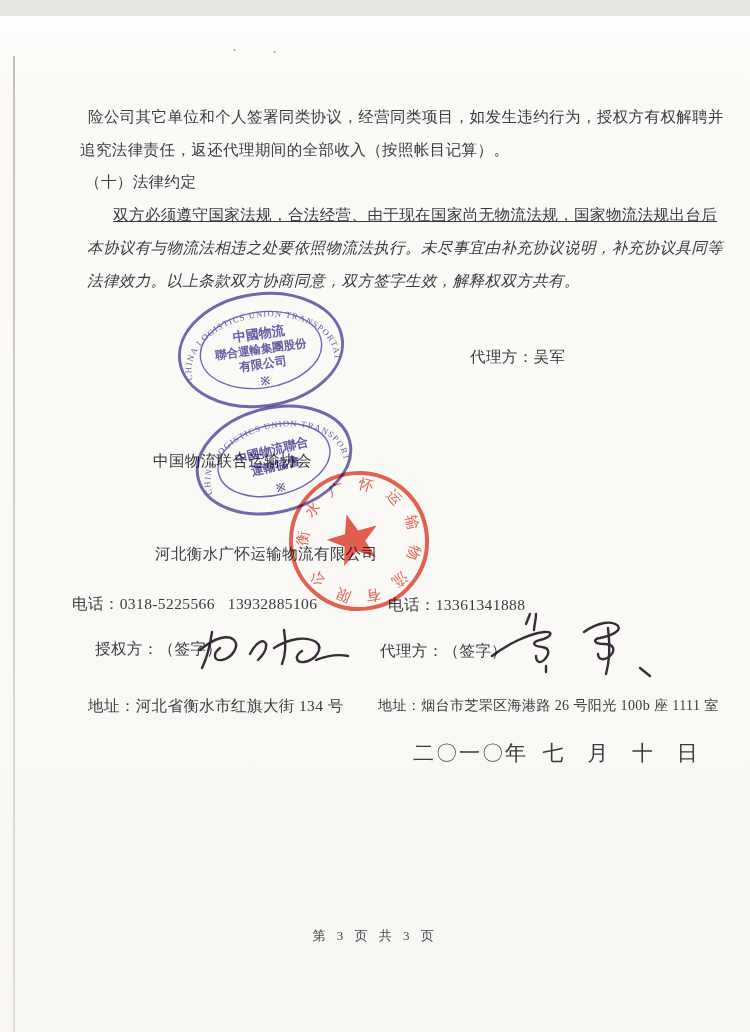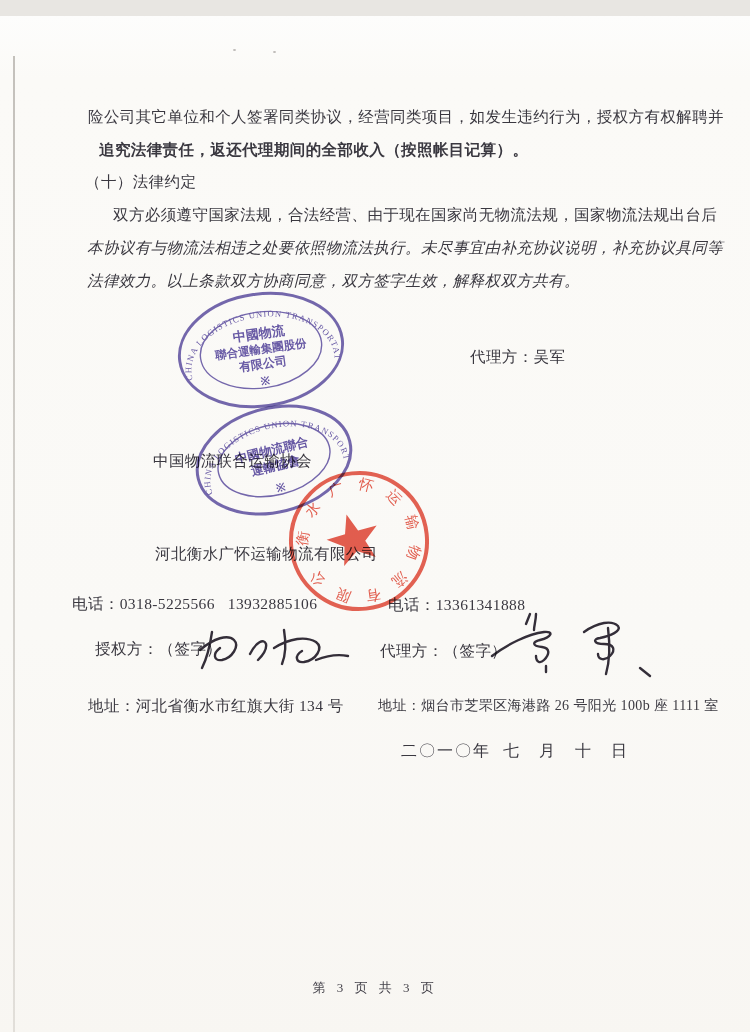--- a/index.html
+++ b/index.html
@@ -22,42 +22,42 @@
 </head>
 <body>
 
 <div class="page">
 
   <div class="scan-edge"></div>
   <div class="speck" style="left:233px;top:33px;"></div>
   <div class="speck" style="left:273px;top:35px;"></div>
 
   <div class="tline" style="left:88px;top:92px;">险公司其它单位和个人签署同类协议，经营同类项目，如发生违约行为，授权方有权解聘并</div>
-  <div class="tline" style="left:99px;top:125px;font-weight:bold;">追究法律责任，返还代理期间的全部收入（按照帐目记算）。</div>
+  <div class="tline" style="left:80px;top:125px;">追究法律责任，返还代理期间的全部收入（按照帐目记算）。</div>
   <div class="tline" style="left:85px;top:157px;">（十）法律约定</div>
-  <div class="tline" style="left:113px;top:190px;">双方必须遵守国家法规，合法经营、由于现在国家尚无物流法规，国家物流法规出台后</div>
+  <div class="tline" style="left:113px;top:190px;text-decoration:underline;">双方必须遵守国家法规，合法经营、由于现在国家尚无物流法规，国家物流法规出台后</div>
   <div class="tline" style="left:87px;top:223px;font-style:italic;">本协议有与物流法相违之处要依照物流法执行。未尽事宜由补充协议说明，补充协议具同等</div>
   <div class="tline" style="left:87px;top:256px;font-style:italic;">法律效力。以上条款双方协商同意，双方签字生效，解释权双方共有。</div>
 
   <div class="tline" style="left:470px;top:332px;">代理方：吴军</div>
   <div class="tline" style="left:153px;top:436px;text-align:center;">中国物流联合运输协会</div>
   <div class="tline" style="left:155px;top:529px;">河北衡水广怀运输物流有限公司</div>
 
   <div class="tline" style="left:72px;top:579px;">电话：0318-5225566   13932885106</div>
   <div class="tline" style="left:388px;top:580px;">电话：13361341888</div>
 
   <div class="tline" style="left:95px;top:624px;">授权方：（签字）</div>
   <div class="tline" style="left:380px;top:626px;">代理方：（签字）</div>
 
   <div class="tline" style="left:88px;top:681px;">地址：河北省衡水市红旗大街 134 号</div>
   <div class="tline sm" style="left:378px;top:682px;">地址：烟台市芝罘区海港路 26 号阳光 100b 座 1111 室</div>
 
-  <div class="tline" style="left:401px;top:725px;font-size:16px;letter-spacing:2px;">二〇一〇年  七   月   十   日</div>
+  <div class="tline" style="left:413px;top:725px;font-size:21px;letter-spacing:2px;">二〇一〇年  七   月   十   日</div>
 
-  <div class="footer" style="top:963px;">第 3 页 共 3 页</div>
+  <div class="footer" style="top:911px;">第 3 页 共 3 页</div>
 
   <div class="stamp" style="left:176px;top:274px;width:170px;height:120px;transform:rotate(-8deg);">
     <svg width="170" height="120" viewBox="0 0 170 120">
       <g stroke="#5a4aa2" fill="none" opacity="0.92">
         <ellipse cx="85" cy="60" rx="82" ry="56" stroke-width="3"></ellipse>
         <ellipse cx="85" cy="60" rx="61" ry="38" stroke-width="1.4"></ellipse>
       </g>
       <path id="arcG" d="M 14,82 A 72,47 0 1 1 156,82" fill="none"></path>
       <text font-size="8.6" fill="#5a4aa2" letter-spacing="1.1">
         <textPath href="#arcG" startOffset="2">CHINA LOGISTICS UNION TRANSPORTATION GROUP SHARE</textPath>

